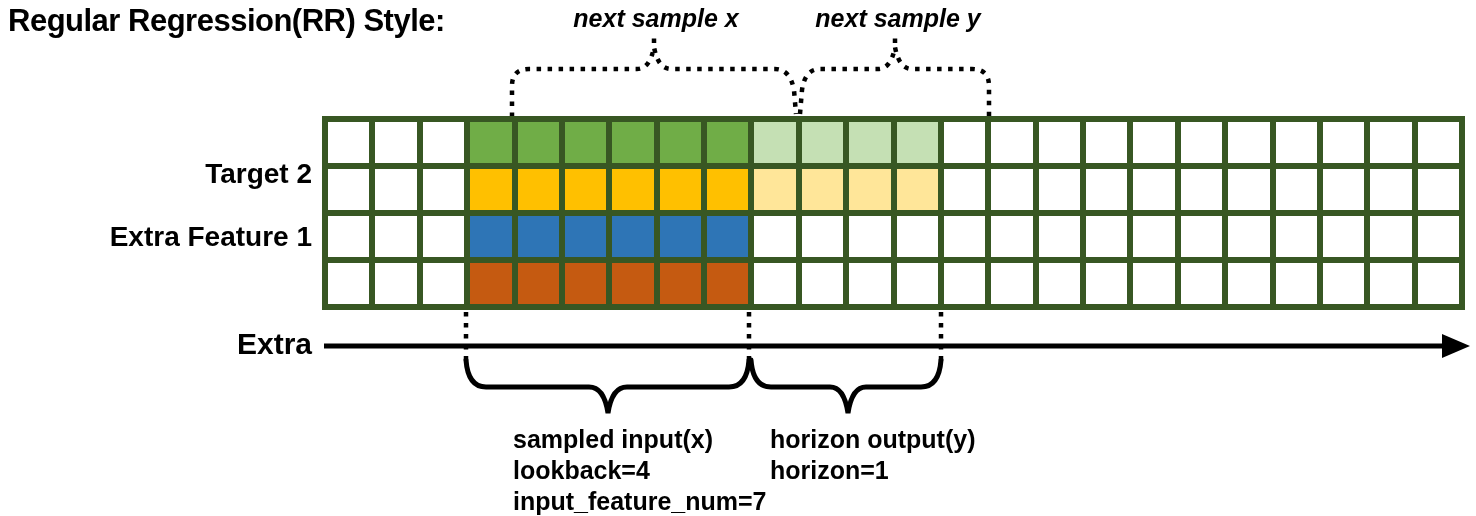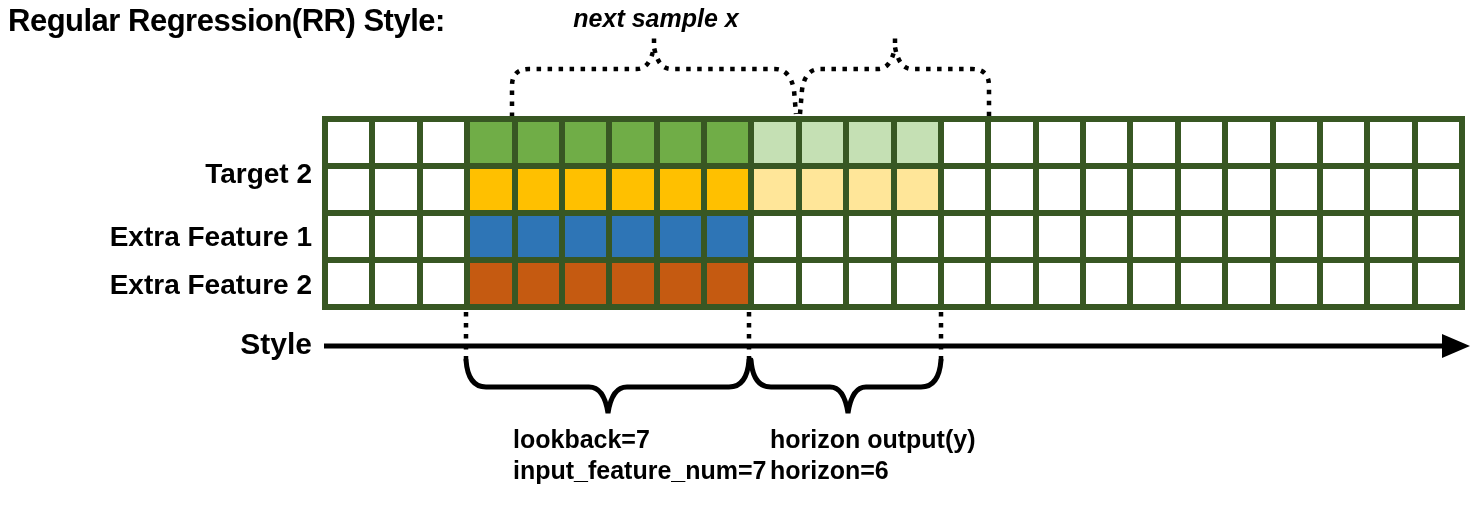--- a/index.html
+++ b/index.html
@@ -81,24 +81,24 @@
     <path class="dotted" d="M 800,114 L 802,90 Q 805,69 820,69 L 878,69 Q 891,69 895,47 Q 899,69 912,69 L 972,69 Q 989,69 989,86 L 989,117"></path>
     <path class="dotted" d="M 895,43 L 895,32"></path>
 
     <path class="solid-brace" d="M 466,360 Q 468,387 486,387 L 589,387 Q 604,387 608,413 Q 612,387 627,387 L 729,387 Q 747,387 749,360"></path>
     <path class="solid-brace" d="M 751,360 Q 753,387 771,387 L 830,387 Q 844,387 848,413 Q 852,387 866,387 L 921,387 Q 939,387 941,360"></path>
   </svg>
 
   <div id="next-x" class="abs next-label">next sample x</div>
 
   <div id="title" class="abs">Regular Regression(RR) Style:</div>
+  <div id="next-y" class="abs next-label">next sample y</div>
 
   <div class="abs row-label" style="top:157px">Target 2</div>
   <div class="abs row-label" style="top:220px">Extra Feature 1</div>
-  <div class="abs row-label" style="top:268px">Extra Feature 2</div>
 
   <div id="grid" class="abs" style="background: rgb(56, 87, 35);">
       <div class="cell" style="background: rgb(255, 255, 255);"></div>
       <div class="cell" style="background: rgb(255, 255, 255);"></div>
       <div class="cell" style="background: rgb(255, 255, 255);"></div>
       <div class="cell" style="background: rgb(112, 173, 71);"></div>
       <div class="cell" style="background: rgb(112, 173, 71);"></div>
       <div class="cell" style="background: rgb(112, 173, 71);"></div>
       <div class="cell" style="background: rgb(112, 173, 71);"></div>
       <div class="cell" style="background: rgb(112, 173, 71);"></div>
@@ -185,24 +185,25 @@
       <div class="cell" style="background: rgb(255, 255, 255);"></div>
       <div class="cell" style="background: rgb(255, 255, 255);"></div>
       <div class="cell" style="background: rgb(255, 255, 255);"></div>
       <div class="cell" style="background: rgb(255, 255, 255);"></div>
       <div class="cell" style="background: rgb(255, 255, 255);"></div>
       <div class="cell" style="background: rgb(255, 255, 255);"></div>
       <div class="cell" style="background: rgb(255, 255, 255);"></div>
       <div class="cell" style="background: rgb(255, 255, 255);"></div>
     </div>
 
-  <div id="time-label" class="abs">Style</div>
+  <div id="time-label" class="abs">Extra</div>
 
   <div id="input-note" class="abs note-block">
-    <div>lookback=7</div>
+    <div>sampled input(x)</div>
+    <div>lookback=4</div>
     <div>input_feature_num=7</div>
   </div>
   <div id="output-note" class="abs note-block">
     <div>horizon output(y)</div>
-    <div>horizon=6</div>
+    <div>horizon=1</div>
   </div>
 
 </div>
 
 </body></html>

